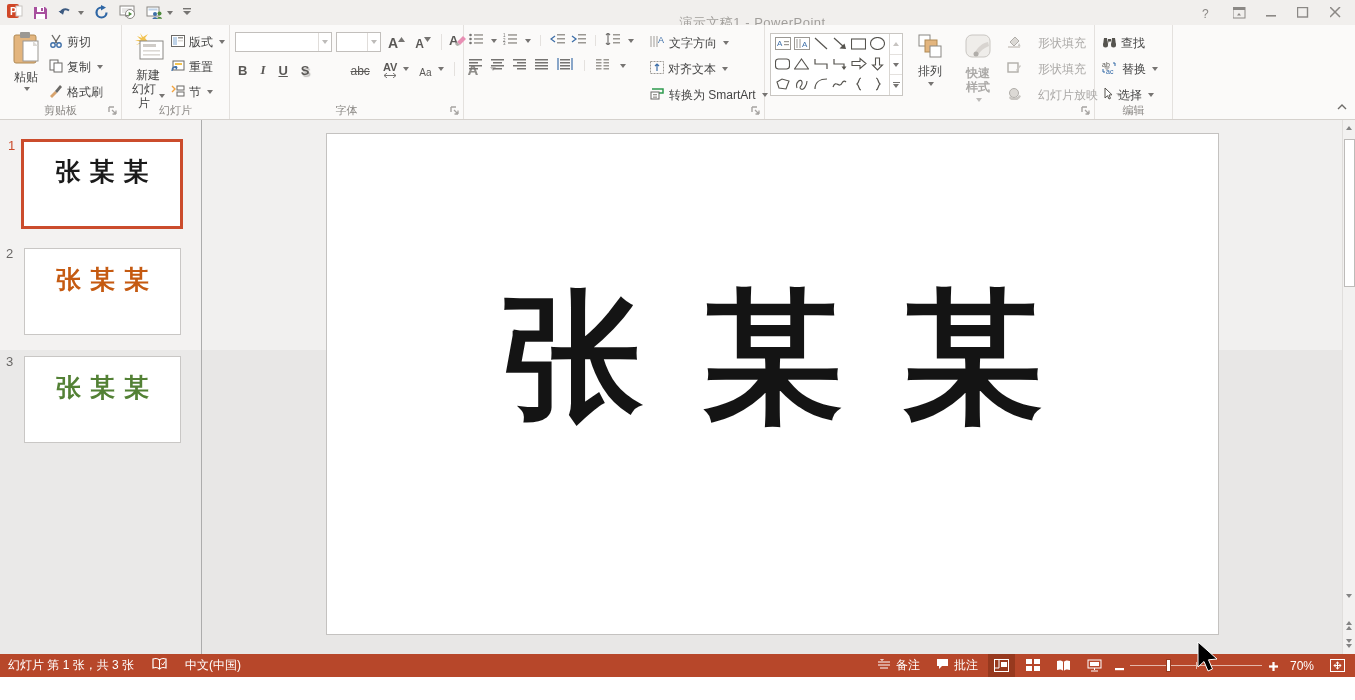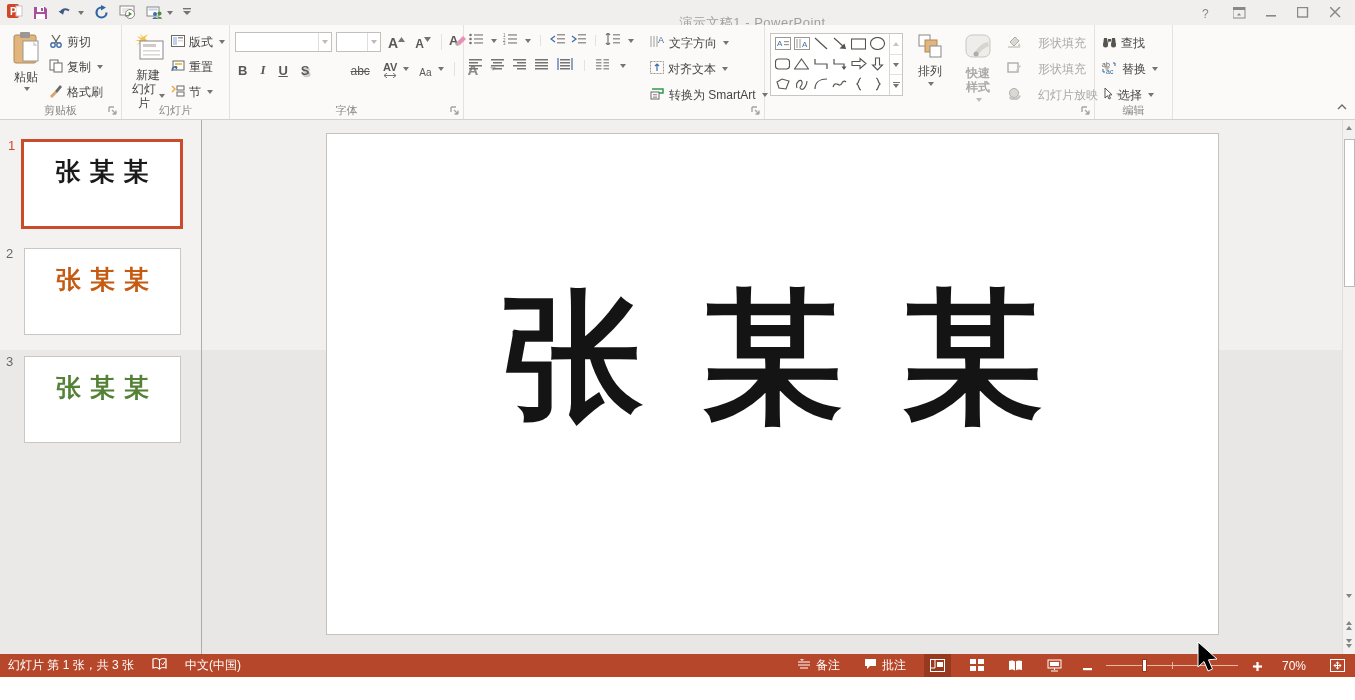--- a/index.html
+++ b/index.html
@@ -69,21 +69,21 @@
   
   .vscroll{width:13px;flex:none;background:#F2F1F0;border-left:1px solid #E0DEDC;display:flex;flex-direction:column;align-items:center;}
   .vs-btn{height:15px;width:100%;display:flex;align-items:center;justify-content:center;}
   .vs-thumb{width:11px;height:148px;margin-top:4px;background:#FFF;border:1px solid #BDBBB9;}
   .vs-bottom{margin-top:auto;display:flex;flex-direction:column;align-items:center;gap:9px;padding-bottom:6px;width:100%;}
   .dbl{display:flex;flex-direction:column;gap:1px;align-items:center;}
 
   
   .statusbar{height:23px;background:var(--accent);color:#FFF;display:flex;align-items:center;font-size:12px;}
   .sb-left{display:flex;align-items:center;gap:18px;padding-left:8px;}
-  .sb-right{margin-left:auto;display:flex;align-items:center;gap:12px;padding-right:4px;}
+  .sb-right{margin-left:auto;display:flex;align-items:center;gap:4px;padding-right:4px;}
   .sb-item{display:flex;align-items:center;gap:5px;padding:0 6px;height:23px;}
   .viewbtn{width:27px;height:23px;display:flex;align-items:center;justify-content:center;}
   .viewbtn.active{background:#97391E;}
   .zoom-track{position:relative;width:132px;height:23px;display:flex;align-items:center;}
   .zoom-track .line{width:100%;height:1px;background:#E4B7A9;}
   .zoom-track .tick{position:absolute;left:50%;top:8px;width:1px;height:7px;background:#E4B7A9;}
   .zoom-track .handle{position:absolute;left:27%;top:5px;width:5px;height:13px;background:#FFF;border:1px solid #97391E;}
   .zpm{font-size:15px;font-weight:bold;width:14px;text-align:center;}
   .zlabel{width:36px;text-align:center;}
 

